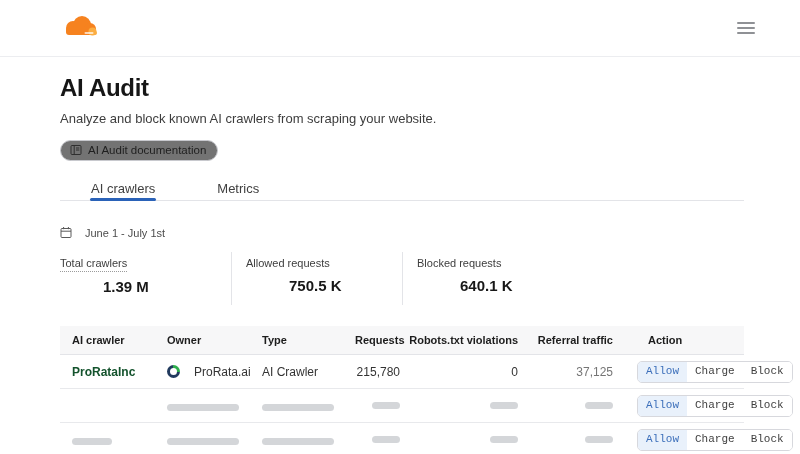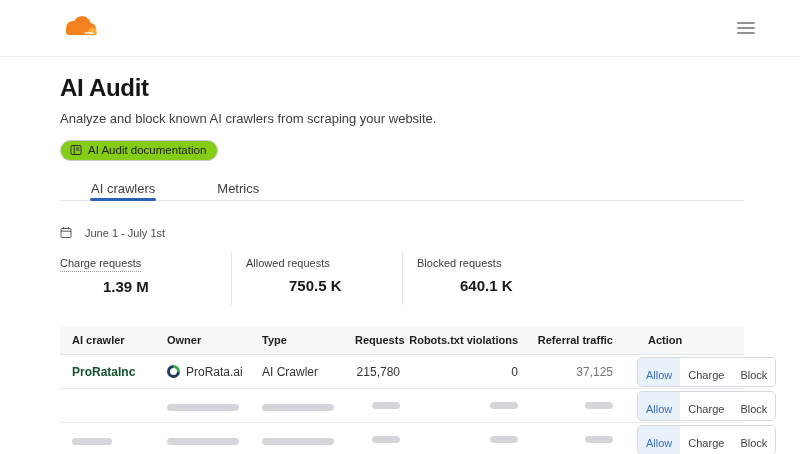--- a/index.html
+++ b/index.html
@@ -11,21 +11,21 @@
     padding: 0 45px 0 60px; border-bottom: 1px solid #ecedf0; }
   .hamburger { width: 18px; display: flex; flex-direction: column; gap: 3px; cursor: pointer; }
   .hamburger span { display: block; height: 2px; background: #8f9195; border-radius: 1px; }
 
   .container { padding: 0 56px 0 60px; }
 
   .page-title { margin-top: 17px; font-size: 24px; font-weight: 700; letter-spacing: -0.3px; color: #161616; }
   .page-sub { margin-top: 9px; font-size: 13px; color: #3d3d3d; }
 
   .doc-btn { margin-top: 14px; display: inline-flex; align-items: center; gap: 6px;
-    border: 1px solid #c8c9ce; border-radius: 11px; background: #84cc16; padding: 3px 11px 4px 9px;
+    border: 1px solid #c8c9ce; border-radius: 11px; background: #737373; padding: 3px 11px 4px 9px;
     font-size: 11.5px; color: #1f1f1f; cursor: pointer; }
 
   
   .tabs { margin-top: 15px; display: flex; gap: 30px; border-bottom: 1px solid #e3e4e8; }
   .tab { position: relative; font-size: 13px; color: #404040; padding: 5px 1px 4px; cursor: pointer; margin-left: 30px; }
   .tab.active::after { content: ""; position: absolute; left: 0; right: 0; bottom: -1px;
     height: 3px; background: #2a62b8; border-radius: 2px; }
 
   
   .date-row { margin-top: 25px; display: flex; align-items: center; gap: 13px;
@@ -43,32 +43,32 @@
   .table { margin-top: 21px; }
   .trow { display: grid; grid-template-columns: 95px 95px 93px 45px 118px 95px 1fr;
     align-items: center; padding: 0 12px; border-bottom: 1px solid #e8e9ec; }
   .trow.head { background: #f7f7f8; height: 29px; border-bottom: 1px solid #e3e4e8; }
   .trow.body { height: 34px; }
   .th { font-size: 11px; font-weight: 700; color: #1d1d1d; }
   .td { font-size: 12px; color: #333; }
   .num { text-align: right; }
   .muted { color: #757575; }
   .crawler-name { font-weight: 700; color: #14532d; }
-  .owner-cell { display: flex; align-items: center; gap: 6px; }
+  .owner-cell { display: flex; align-items: center; gap: 14px; }
   .owner-logo { width: 13px; height: 13px; border-radius: 50%; position: relative;
     background: conic-gradient(#2fae4d 0deg 95deg, #213a5e 95deg 360deg); flex: 0 0 auto; }
   .owner-logo::after { content: ""; position: absolute; left: 3px; top: 3px; width: 7px; height: 7px;
     border-radius: 50%; background: #fff; }
 
   .action-col { padding-left: 24px; }
   .action-col.head-pad { padding-left: 35px; }
   .segmented { display: inline-flex; align-items: stretch; border: 1px solid #d7d8dd;
     border-radius: 5px; overflow: hidden; background: #fff; }
-  .seg { font-size: 11px; padding: 12px 8px 5px; color: #3f3f3f; background: #fff;
-    border: none; cursor: pointer; font-family: Liberation Sans, sans-serif; line-height: 1; display: flex; align-items: center; }
+  .seg { font-size: 11px; padding: 4px 8px 5px; color: #3f3f3f; background: #fff;
+    border: none; cursor: pointer; font-family: Liberation Mono, monospace; line-height: 1; display: flex; align-items: center; }
   .seg.allow { background: #e9f1fb; color: #3c6fba; }
 
   
   .bar { height: 7px; border-radius: 4px; background: #d4d6d9; }
   .bar.right { margin-left: auto; }
   .w40 { width: 40px; } .w72 { width: 72px; } .w28 { width: 28px; }
 
   .icon { display: inline-flex; flex: 0 0 auto; }
 </style>
 </head>
@@ -127,21 +127,21 @@
         <line x1="3.6" y1="1" x2="3.6" y2="3.2"></line>
         <line x1="8.4" y1="1" x2="8.4" y2="3.2"></line>
       </svg>
     </span>
     <span>June 1 - July 1st</span>
   </div>
 
   
   <div class="stats">
     <div class="stat">
-      <span class="stat-label dotted">Charge requests</span>
+      <span class="stat-label dotted">Total crawlers</span>
       <div class="stat-value">1.39 M</div>
     </div>
     <div class="stat">
       <span class="stat-label">Allowed requests</span>
       <div class="stat-value">750.5 K</div>
     </div>
     <div class="stat">
       <span class="stat-label">Blocked requests</span>
       <div class="stat-value">640.1 K</div>
     </div>

